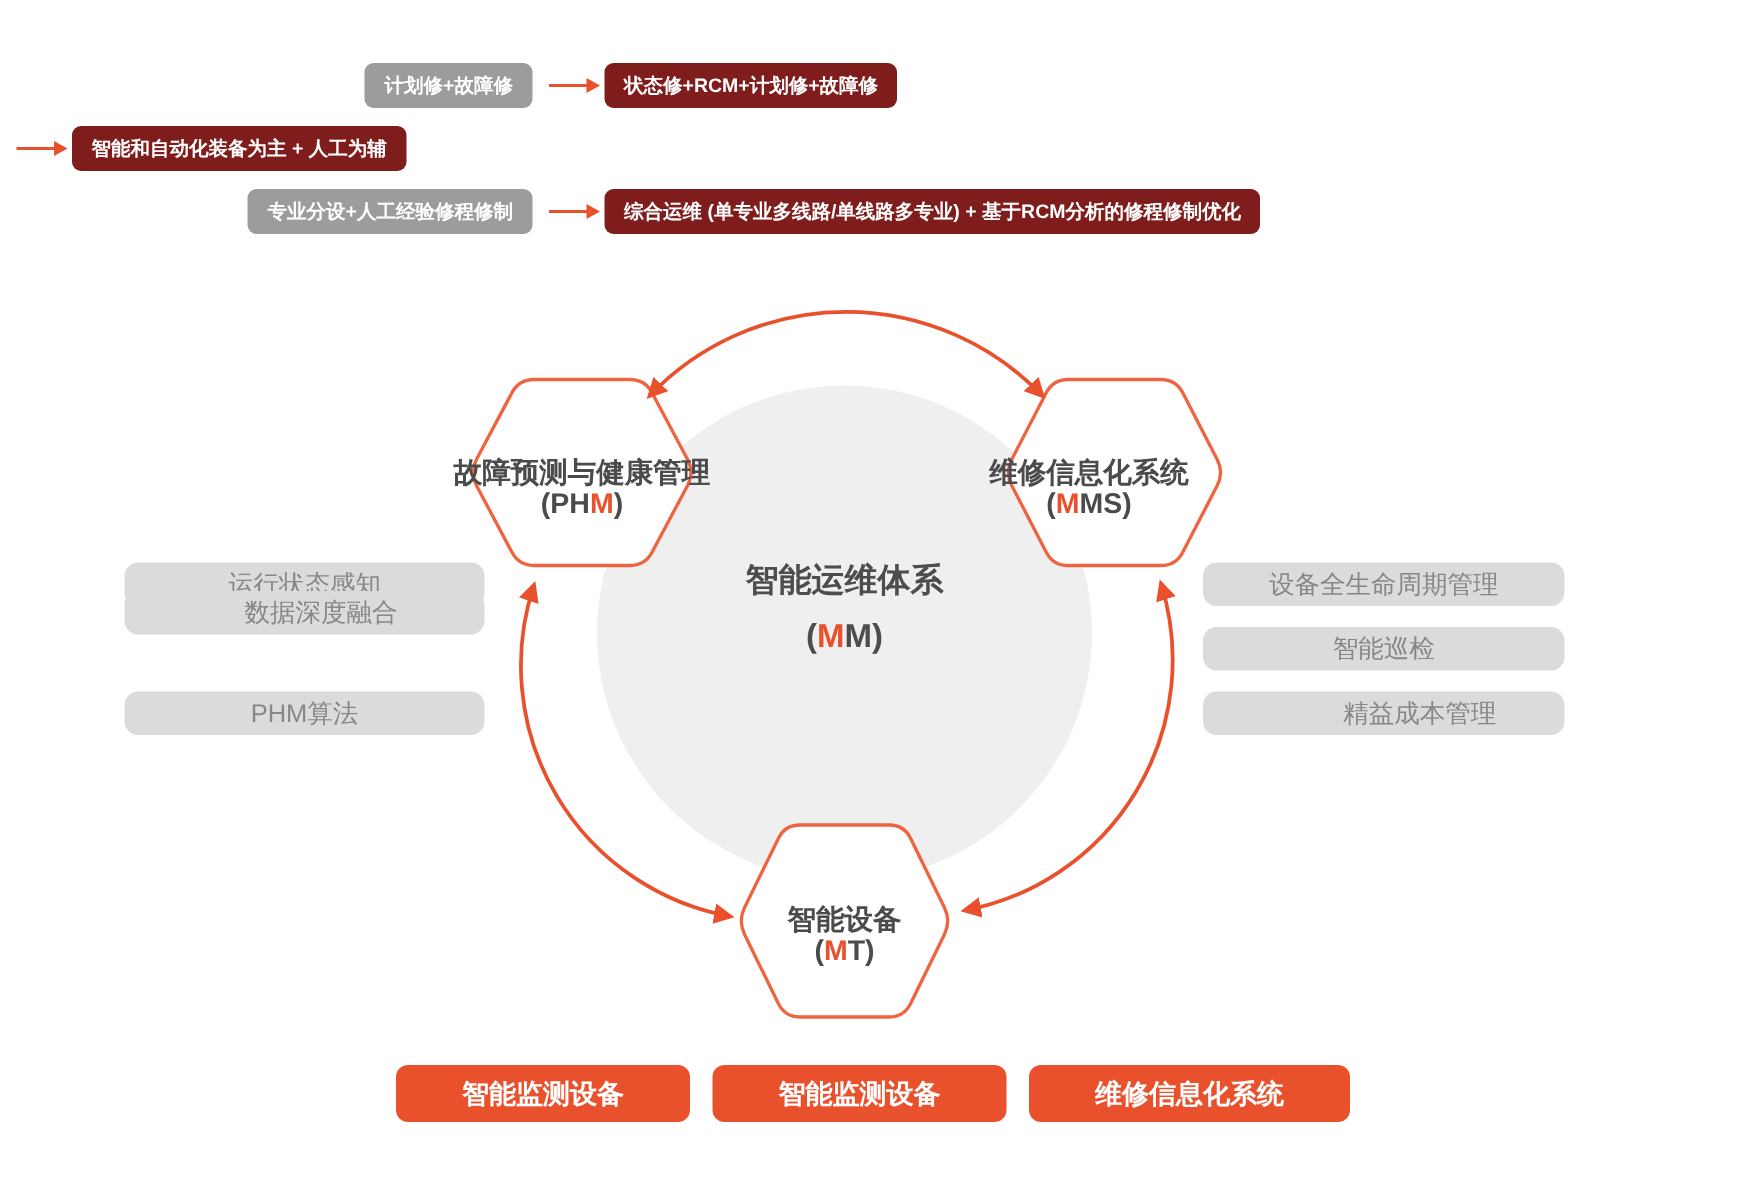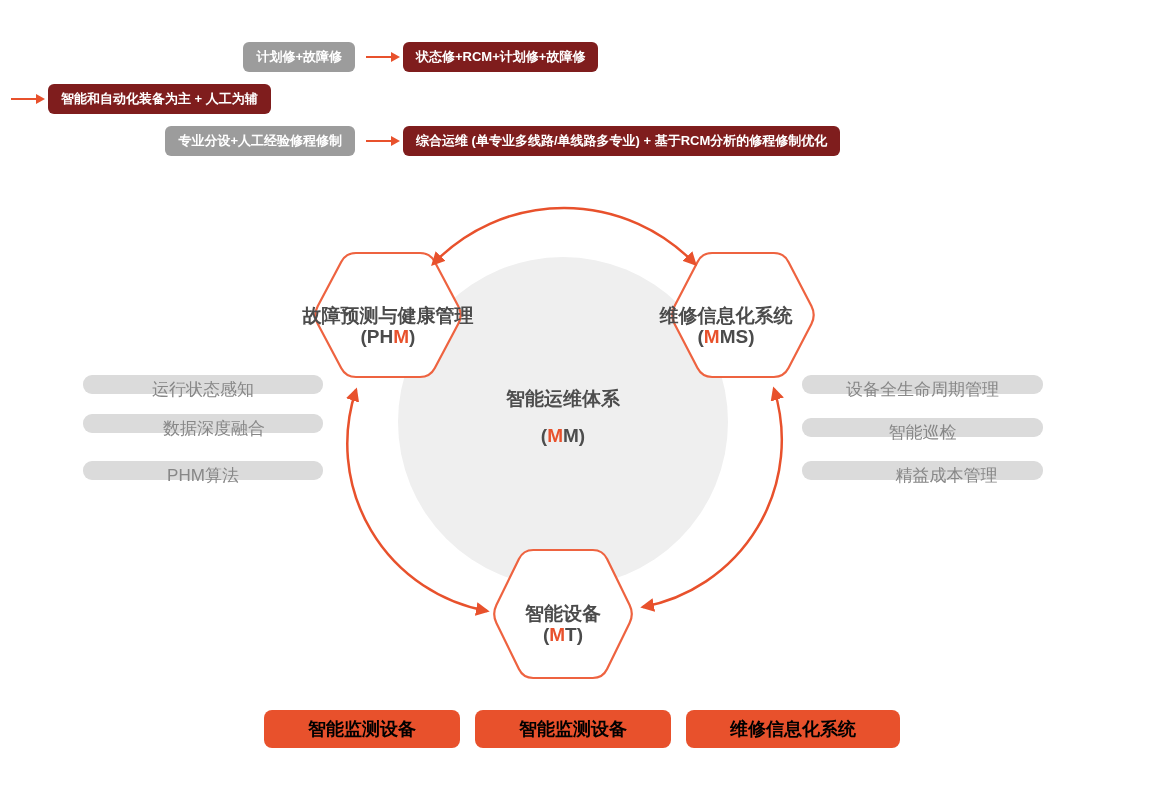--- a/index.html
+++ b/index.html
@@ -42,45 +42,45 @@
   .diagram-svg { position: absolute; left: 0; top: 0; }
   .arc { fill: none; stroke: #E8512C; stroke-width: 2.5; }
   .hex { fill: #ffffff; stroke: #EE6340; stroke-width: 2.2; }
 
   .hex-label {
     position: absolute; width: 220px; text-align: center;
     font-size: 19px; font-weight: bold; color: #4B4B4B;
     line-height: 21px; pointer-events: none;
   }
   .center-label {
-    position: absolute; left: 413px; top: 380px; width: 300px;
-    text-align: center; font-size: 19px; font-weight: bold;
+    position: absolute; left: 413px; top: 368px; width: 300px;
+    text-align: center; font-size: 22px; font-weight: bold;
     color: #4D4D4D; line-height: 37px; pointer-events: none;
   }
   .hl { color: #E8512C; }
 
   
   .pill {
-    position: absolute; height: 19px; line-height: 29px;
+    position: absolute; height: 29px; line-height: 29px;
     background: #DBDBDB; border-radius: 9px;
     text-align: center; font-size: 17px; color: #878787;
     white-space: nowrap;
   }
   .pill-left  { left: 83px;  width: 240px; }
   .pill-right { left: 802px; width: 241px; }
 
   
   .bottom-bar {
     position: absolute; left: 0; right: 0; top: 710px;
     display: flex; justify-content: center; gap: 15px;
   }
   .bottom-btn {
     height: 38px; line-height: 38px; padding: 0 44px;
     background: #E8512C; border-radius: 8px;
-    color: #000000; font-size: 18px; font-weight: bold;
+    color: #ffffff; font-size: 18px; font-weight: bold;
     white-space: nowrap;
   }
 </style>
 </head>
 <body>
 
 <div class="canvas">
 
   <div class="top-rows">
     <div class="t-row">
@@ -136,21 +136,21 @@
     <div>智能设备</div>
     <div><span>(</span><span class="hl">M</span><span>T)</span></div>
   </div>
 
   <div class="center-label">
     <div>智能运维体系</div>
     <div><span>(</span><span class="hl">M</span><span>M)</span></div>
   </div>
 
   <div class="pill pill-left" style="top:375px;">运行状态感知</div>
-  <div class="pill pill-left" style="top:414px;padding-left:22px;">数据深度融合</div>
+  <div class="pill pill-left" style="top:394px;padding-left:22px;">数据深度融合</div>
   <div class="pill pill-left" style="top:461px;">PHM算法</div>
 
   <div class="pill pill-right" style="top:375px;">设备全生命周期管理</div>
   <div class="pill pill-right" style="top:418px;">智能巡检</div>
   <div class="pill pill-right" style="top:461px;padding-left:48px;">精益成本管理</div>
 
   <div class="bottom-bar">
     <div class="bottom-btn">智能监测设备</div>
     <div class="bottom-btn">智能监测设备</div>
     <div class="bottom-btn">维修信息化系统</div>

